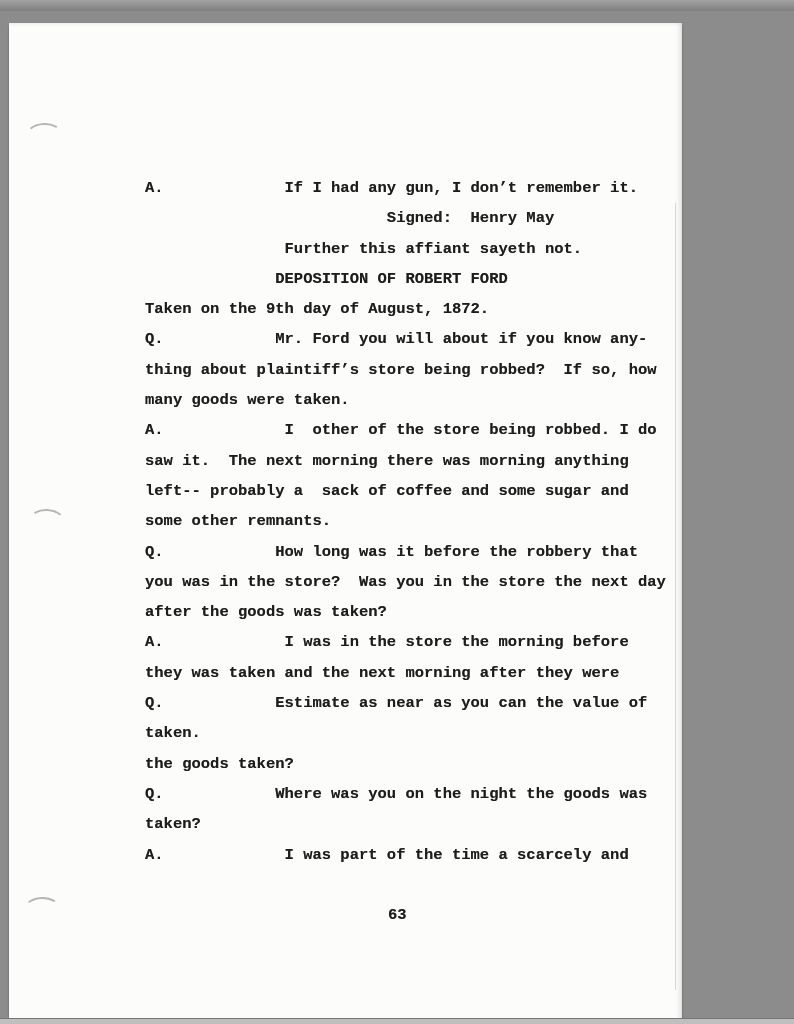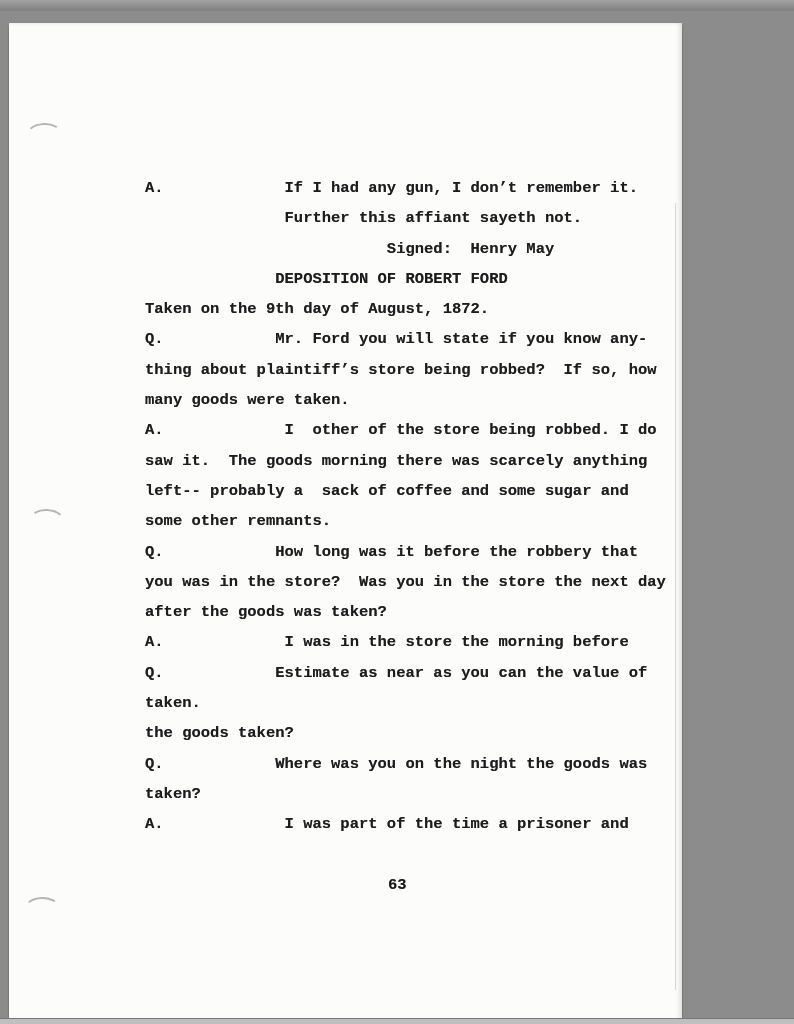--- a/index.html
+++ b/index.html
@@ -89,39 +89,40 @@
   <div class="scan-top-edge"></div>
 
   <div class="page">
     <div class="punch-arc a1"></div>
     <div class="punch-arc a2"></div>
     <div class="punch-arc a3"></div>
     <div class="page-stack-line"></div>
 
     <div class="textblock">
       <div class="typed-line">A.             If I had any gun, I don’t remember it.</div>
+      <div class="typed-line">                          Signed:  Henry May</div>
       <div class="typed-line">               Further this affiant sayeth not.</div>
-      <div class="typed-line">                          Signed:  Henry May</div>
       <div class="typed-line">              DEPOSITION OF ROBERT FORD</div>
       <div class="typed-line">Taken on the 9th day of August, 1872.</div>
-      <div class="typed-line">Q.            Mr. Ford you will state if you know any-</div>
+      <div class="typed-line">Q.            Mr. Ford you will about if you know any-</div>
       <div class="typed-line">thing about plaintiff’s store being robbed?  If so, how</div>
       <div class="typed-line">many goods were taken.</div>
       <div class="typed-line">A.             I  other of the store being robbed. I do</div>
-      <div class="typed-line">saw it.  The goods morning there was scarcely anything</div>
+      <div class="typed-line">saw it.  The next morning there was morning anything</div>
       <div class="typed-line">left-- probably a  sack of coffee and some sugar and</div>
       <div class="typed-line">some other remnants.</div>
       <div class="typed-line">Q.            How long was it before the robbery that</div>
       <div class="typed-line">you was in the store?  Was you in the store the next day</div>
       <div class="typed-line">after the goods was taken?</div>
       <div class="typed-line">A.             I was in the store the morning before</div>
+      <div class="typed-line">they was taken and the next morning after they were</div>
       <div class="typed-line">Q.            Estimate as near as you can the value of</div>
       <div class="typed-line">taken.</div>
       <div class="typed-line">the goods taken?</div>
       <div class="typed-line">Q.            Where was you on the night the goods was</div>
       <div class="typed-line">taken?</div>
-      <div class="typed-line">A.             I was part of the time a prisoner and</div>
+      <div class="typed-line">A.             I was part of the time a scarcely and</div>
       <div class="page-number">63</div>
     </div>
   </div>
 
   <div class="scan-bottom-strip"></div>
 </div>
 
 </body></html>

